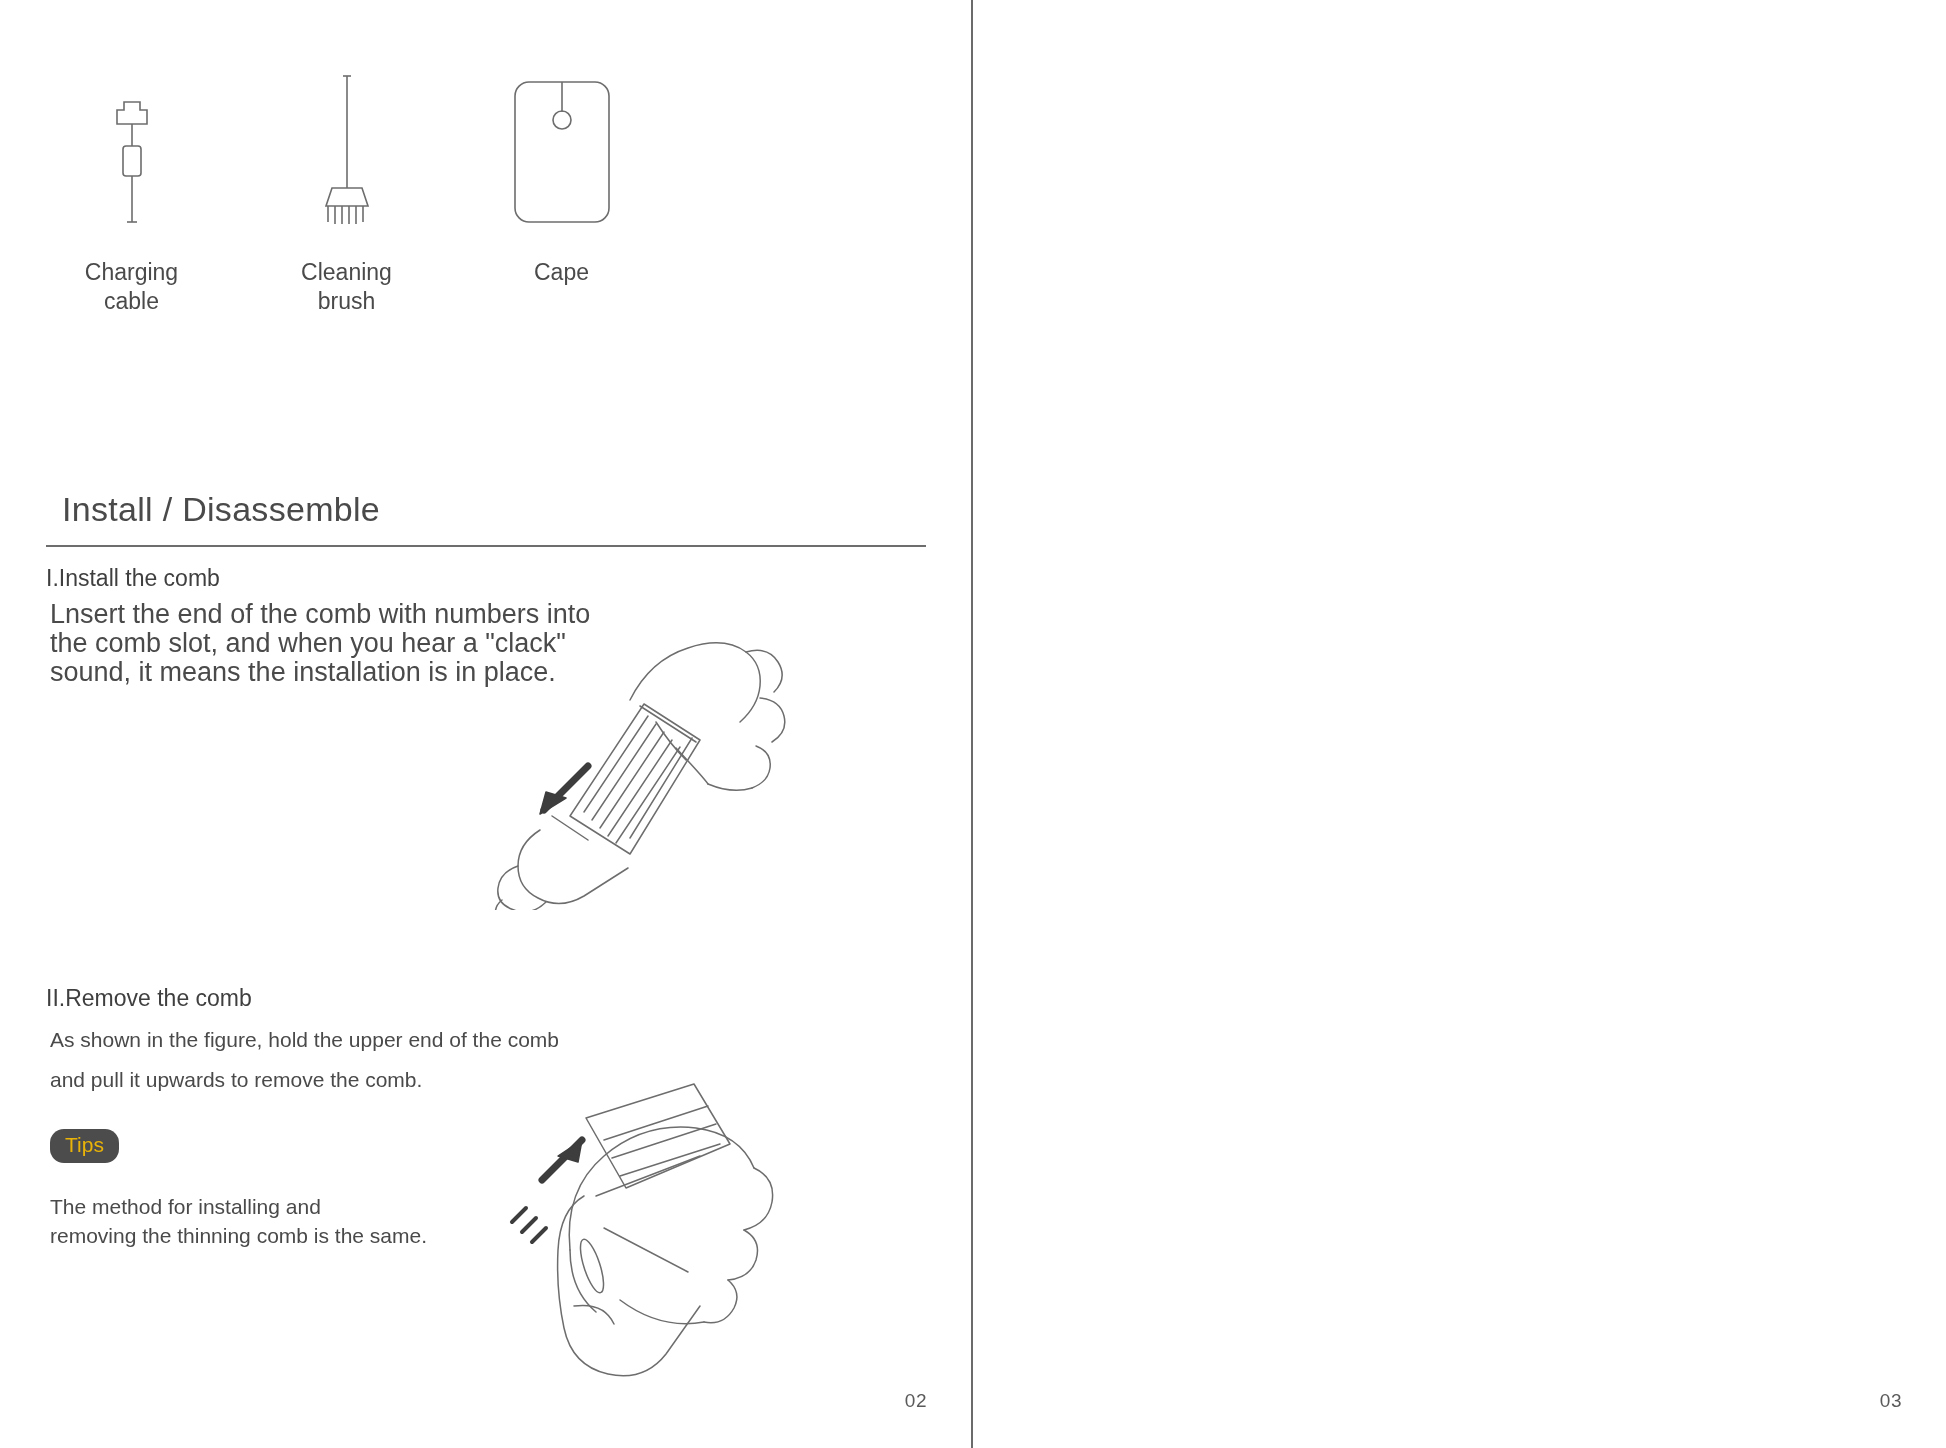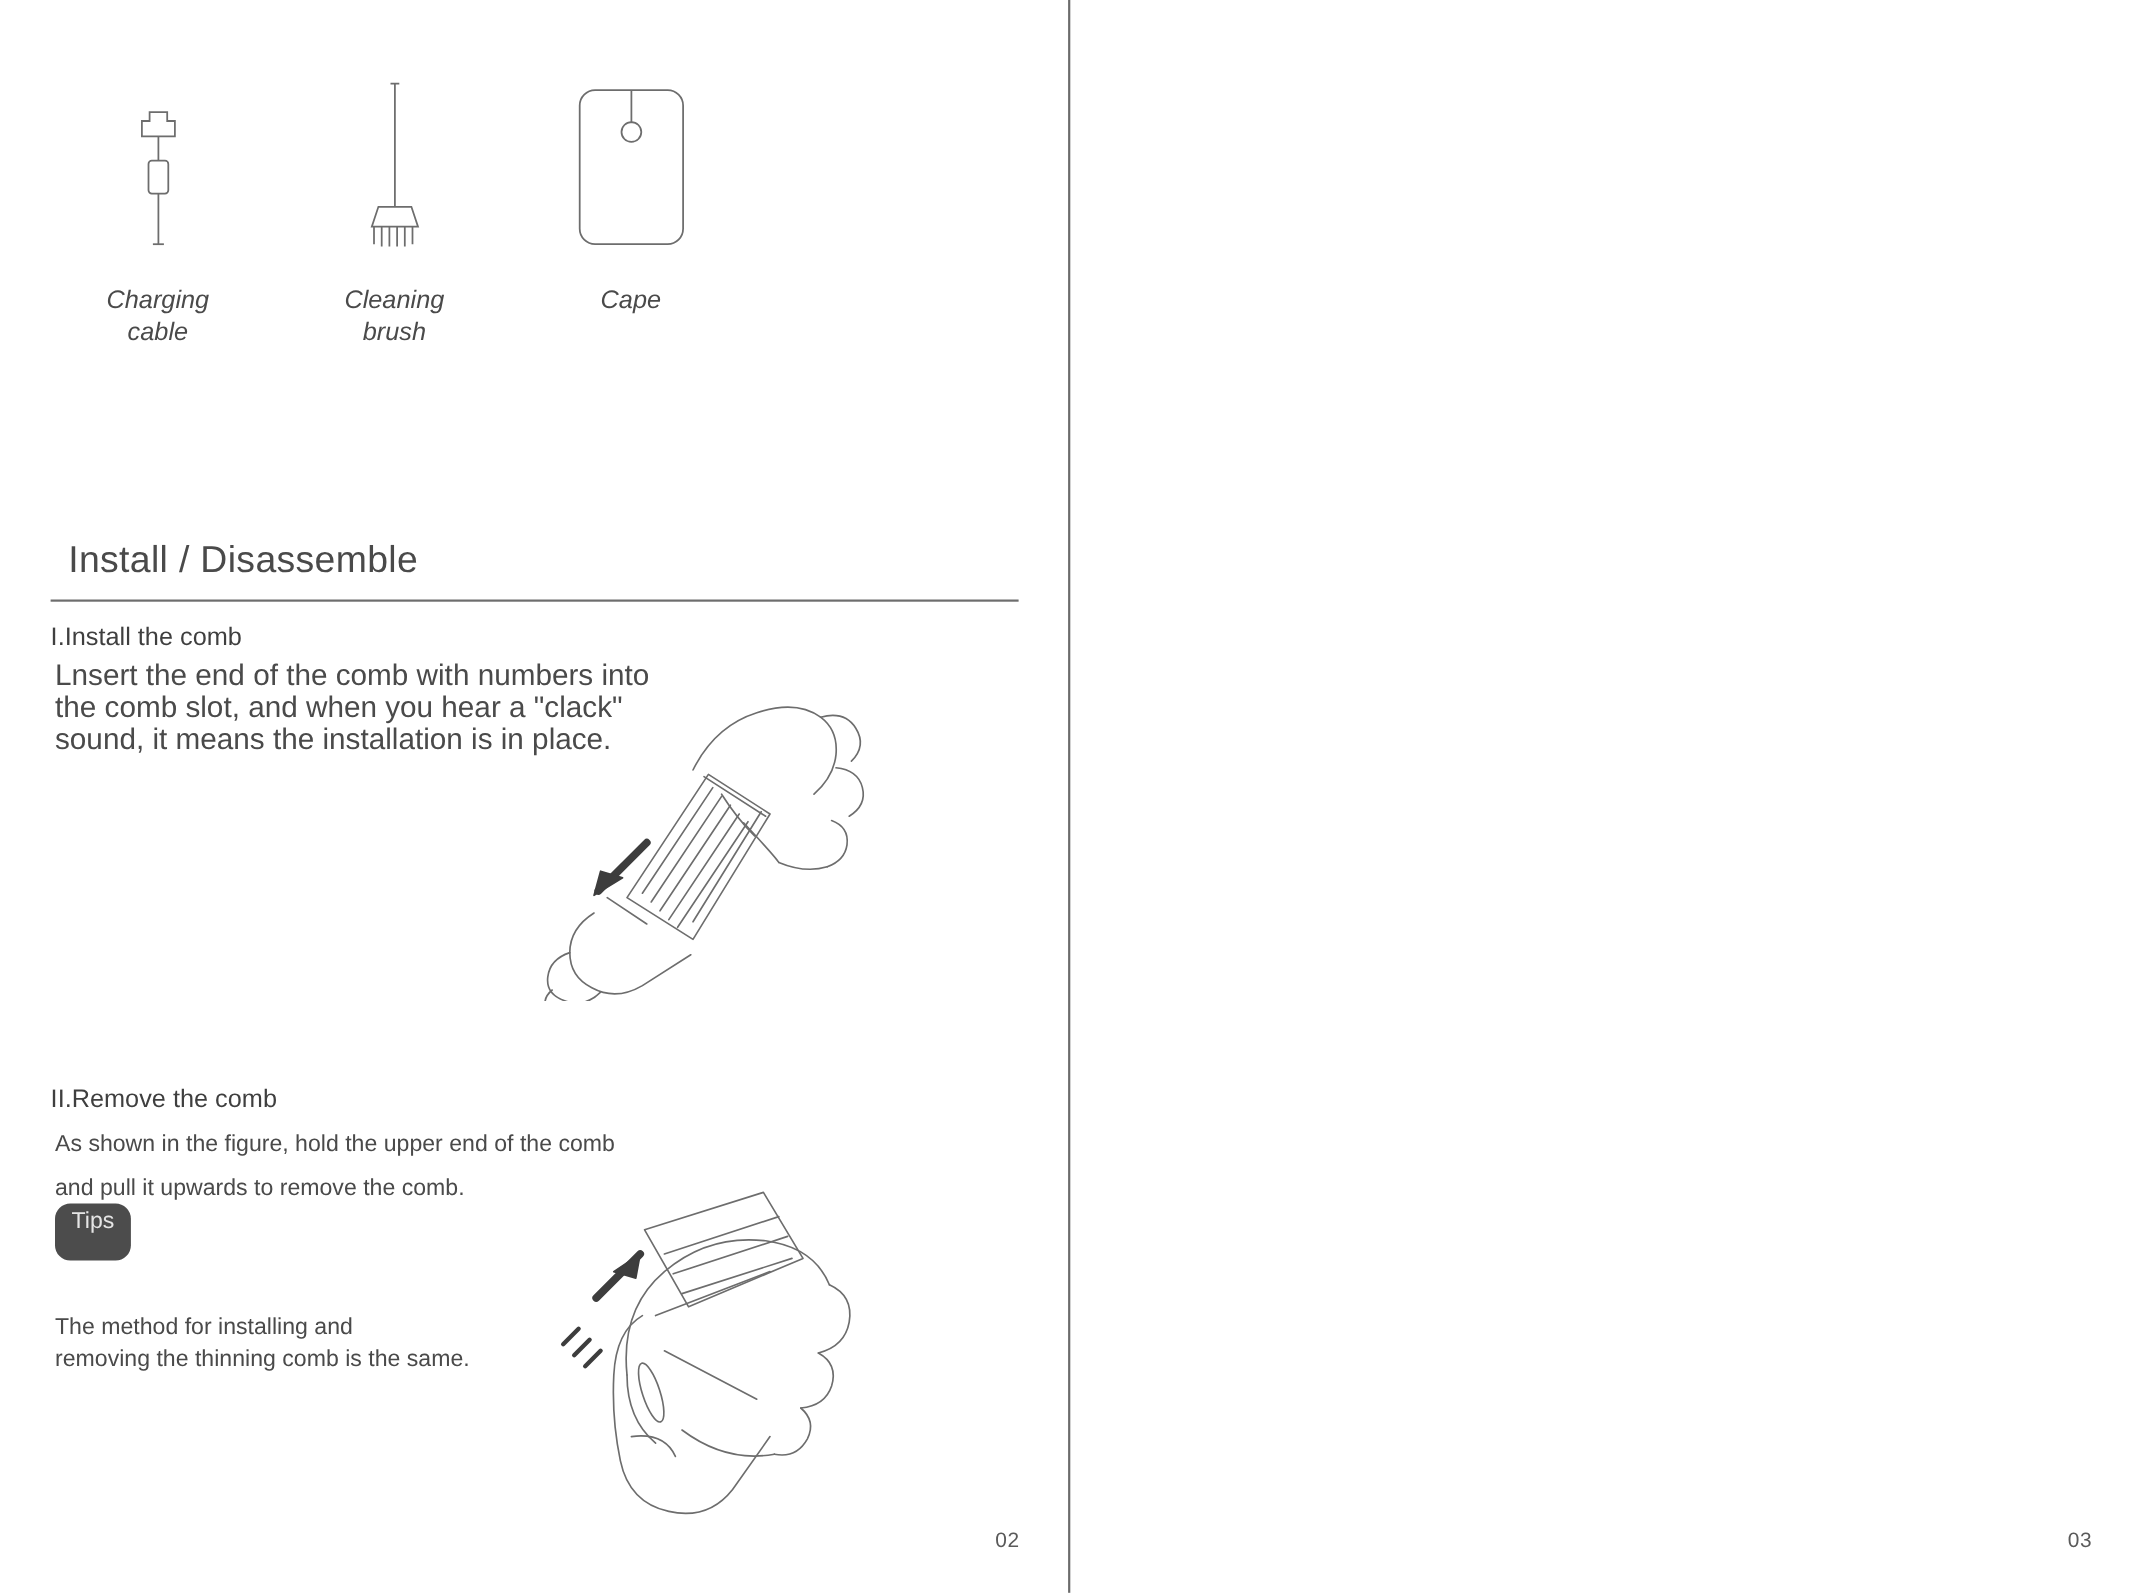--- a/index.html
+++ b/index.html
@@ -39,24 +39,23 @@
     bottom: 36px;
     font-size: 19px;
     color: #5a5a5a;
     letter-spacing: 0.5px;
   }
 
   
   .accessories {
     position: absolute;
     top: 70px;
-    left: 36px;
+    left: 24px;
     width: 860px;
     display: flex;
-    font-style: italic;
   }
   .acc-item {
     width: 215px;
     display: flex;
     flex-direction: column;
     align-items: center;
   }
   .acc-art {
     height: 170px;
     display: flex;
@@ -119,26 +118,26 @@
     position: absolute;
     top: 1020px;
     left: 50px;
     width: 545px;
     font-size: 21px;
     line-height: 40px;
     color: #4a4a4a;
   }
   .tips-badge {
     position: absolute;
-    top: 1094px;
+    top: 1129px;
     left: 50px;
     background: #4c4c4c;
-    color: #e5e5e5;
+    color: #eab308;
     font-size: 21px;
-    padding: 4px 15px 24px;
+    padding: 4px 15px 6px;
     border-radius: 14px;
   }
   .tips-body {
     position: absolute;
     top: 1192px;
     left: 50px;
     width: 480px;
     font-size: 21px;
     line-height: 29px;
     color: #4a4a4a;

